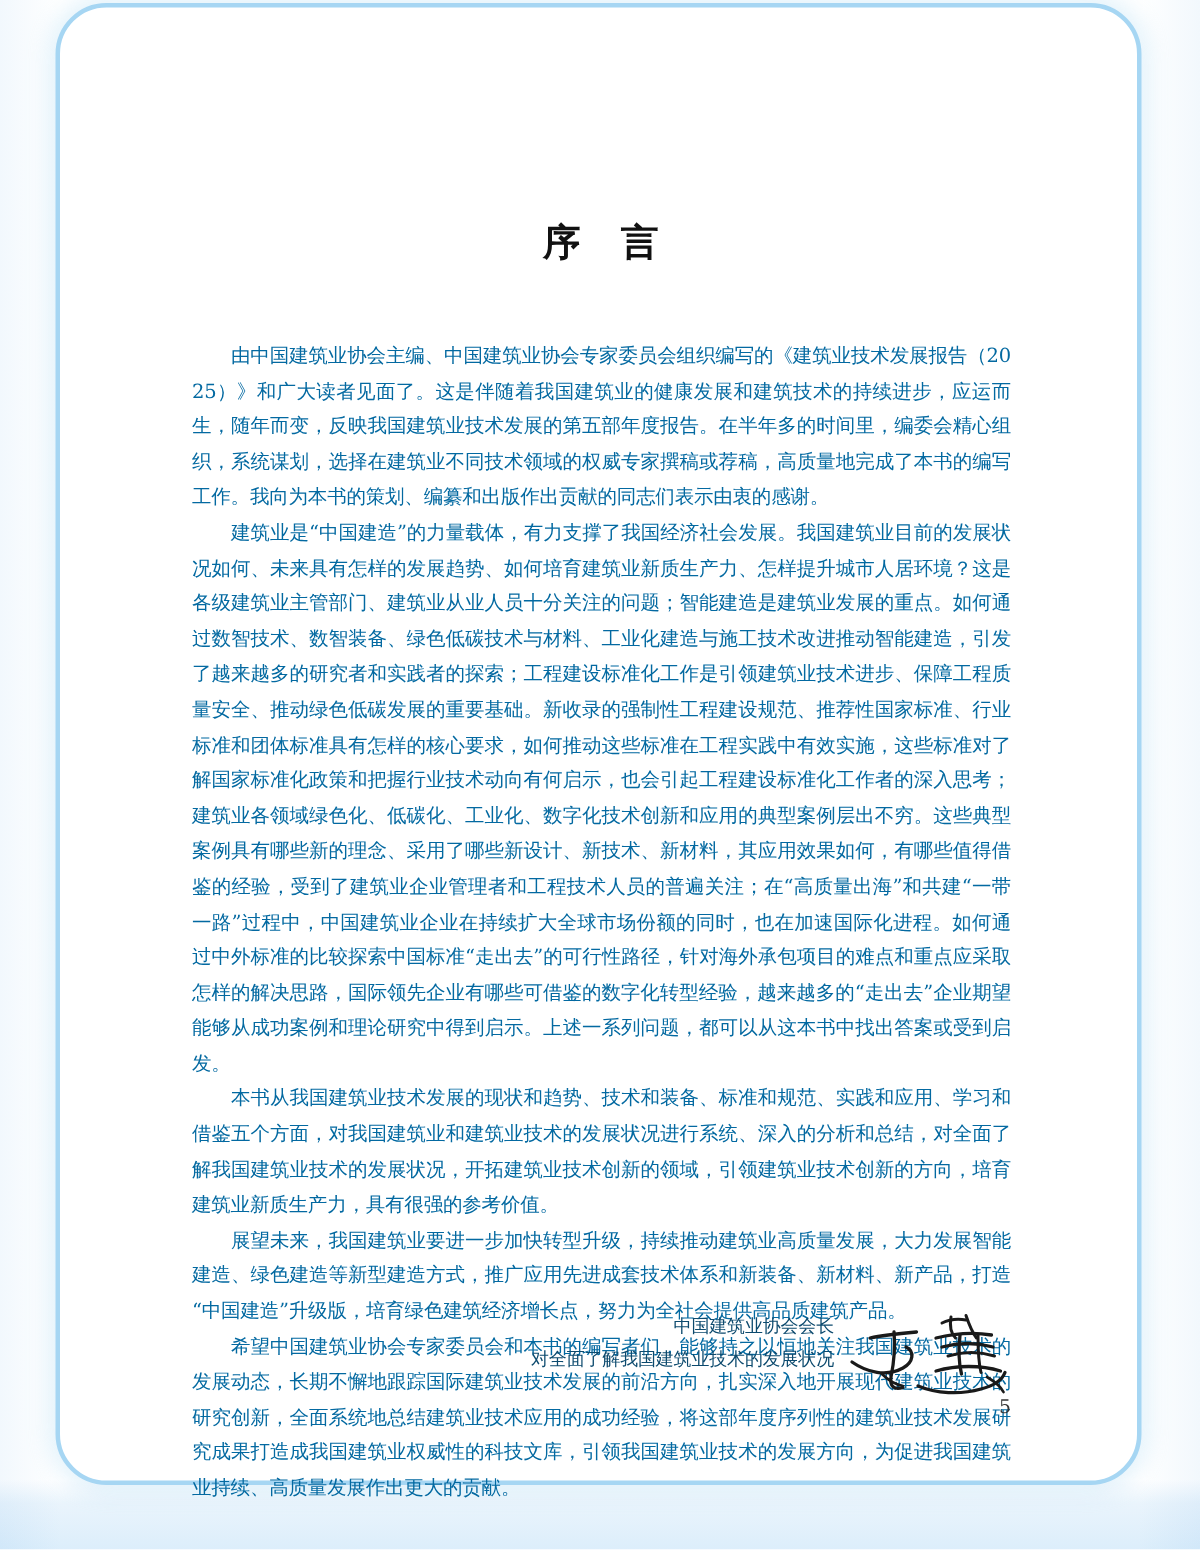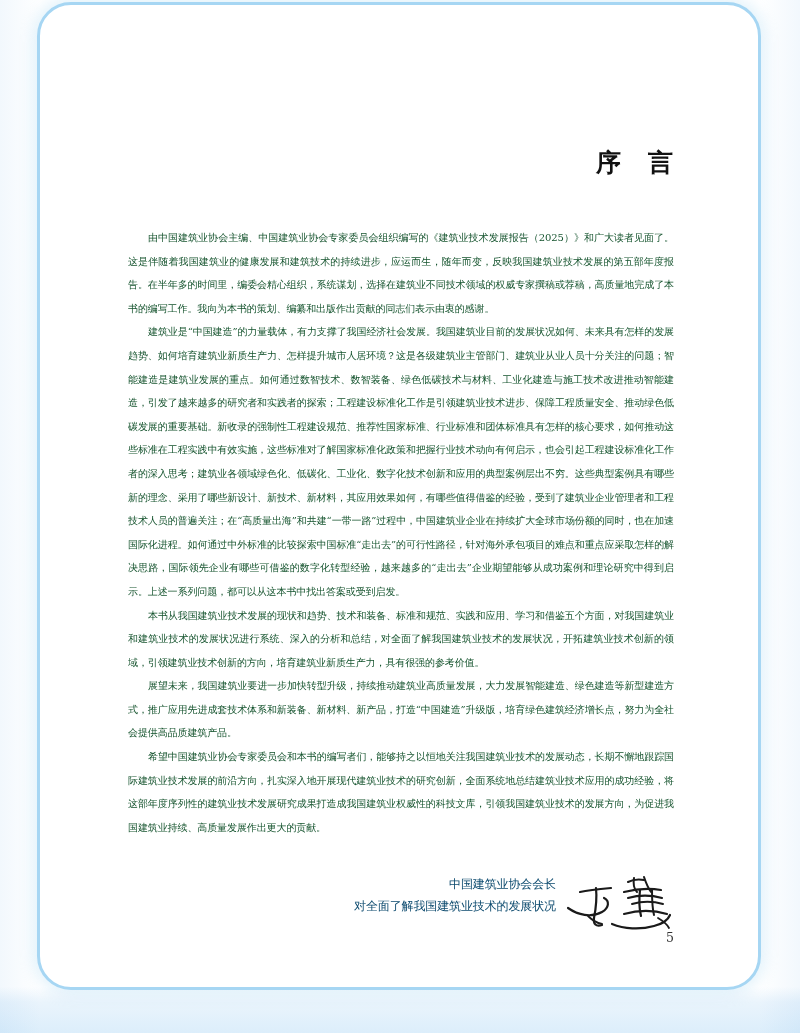--- a/index.html
+++ b/index.html
@@ -52,21 +52,21 @@
   }
 
   
   .doc-title {
     margin: 0;
     padding: 0;
     position: absolute;
     left: 0;
     top: 148px;
     width: 546px;
-    text-align: right;
+    text-align: center;
     font-family: "Liberation Sans", "DejaVu Sans", sans-serif;
     font-size: 25px;
     font-weight: 700;
     letter-spacing: 0.04em;
     color: #111111;
     line-height: 1;
     white-space: pre;
   }
 
   
@@ -74,23 +74,23 @@
     position: absolute;
     left: 0;
     top: 224px;
     width: 546px;
   }
 
   .body-para {
     margin: 0 0 0 0;
     padding: 0;
     font-family: "DejaVu Serif", "Liberation Serif", serif;
-    font-size: 10px;
+    font-size: 13px;
     line-height: 23.6px;
-    color: #14532d;
+    color: #0369a1;
     text-align: justify;
     text-justify: inter-ideograph;
     text-indent: 2em;
     letter-spacing: -0.01em;
     word-break: break-all;
   }
 
   
   .sign-block {
     position: absolute;

